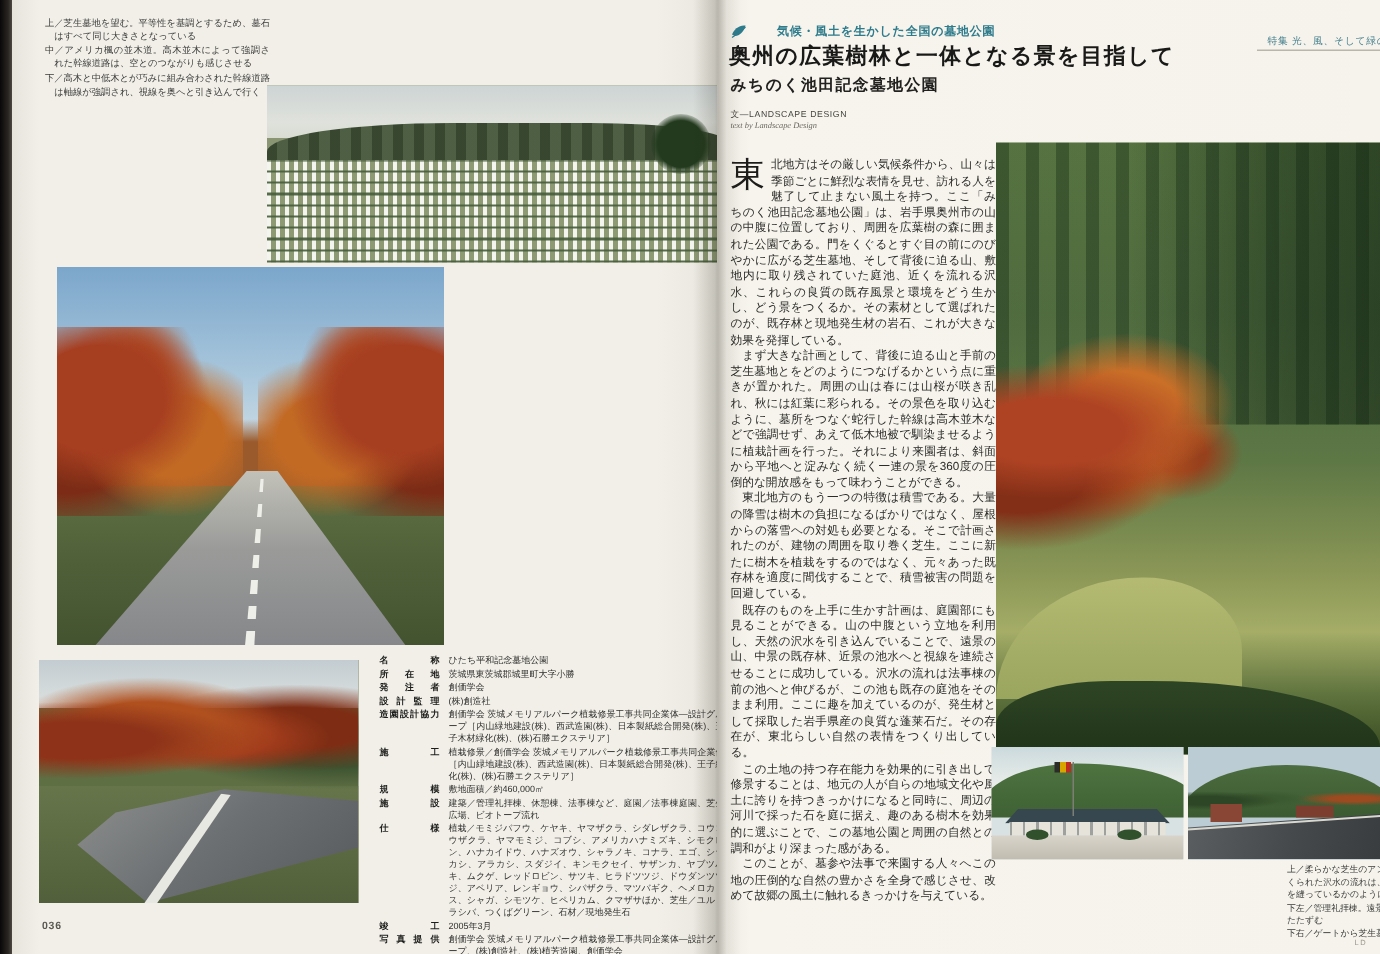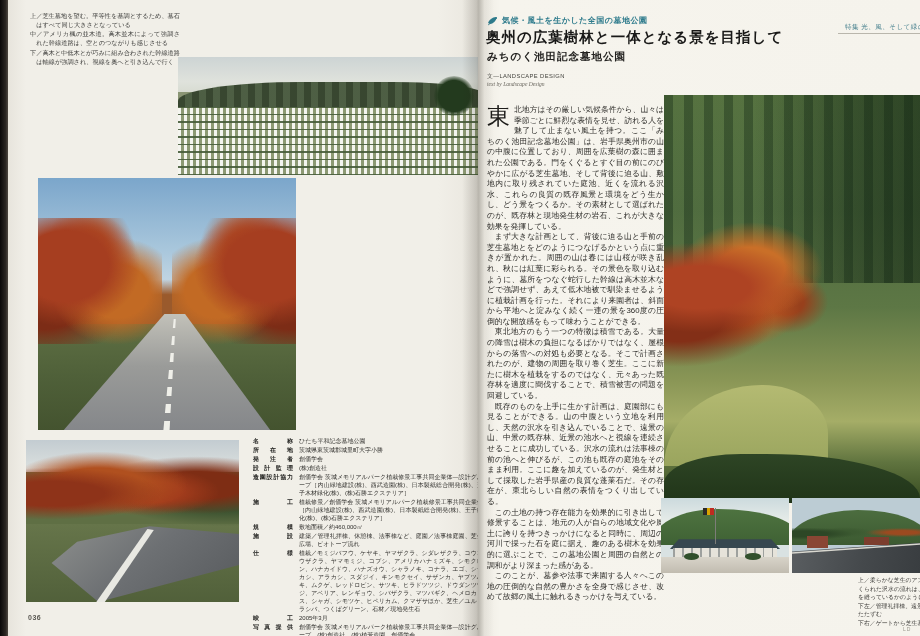--- a/index.html
+++ b/index.html
@@ -18,21 +18,21 @@
     font-size:6.2px;line-height:8.7px;}
   .caps-left p{margin:0 0 1px 0;padding-left:1em;text-indent:-1em;text-align:justify;}
   .spec{position:absolute;left:245px;top:437px;width:230px;font-size:6px;line-height:8px;color:#32312e;}
   .spec-row{display:flex;margin-bottom:1px;}
   .spec-label{width:40px;flex:0 0 40px;font-weight:bold;color:#1c1c1a;text-align:justify;
     text-align-last:justify;margin-right:6px;}
   .spec-value{flex:1;text-align:justify;}
   .pagenum{position:absolute;left:20px;top:614px;font-size:7px;font-weight:bold;color:#5a5852;letter-spacing:.5px;}
 
   
-  .eyebrow{position:absolute;left:487px;top:15px;display:flex;align-items:flex-end;gap:4px;
+  .eyebrow{position:absolute;left:487px;top:15px;display:flex;align-items:flex-end;gap:20px;
     color:#2e7b8c;font-size:8px;font-weight:bold;letter-spacing:.5px;}
   .eyebrow svg{display:block;}
   .issue-label{position:absolute;left:845px;top:23px;width:120px;white-space:nowrap;
     font-size:6.5px;color:#47808e;letter-spacing:.5px;}
   .issue-rule{position:absolute;left:838px;top:33px;width:82px;height:1px;background:#b9b6ac;}
   .title{position:absolute;left:486px;top:28px;margin:0;width:300px;
     font-size:14.5px;font-weight:bold;color:#191918;letter-spacing:1px;white-space:nowrap;}
   .subtitle{position:absolute;left:487px;top:50px;margin:0;font-size:10.5px;font-weight:bold;
     color:#22211f;letter-spacing:1px;white-space:nowrap;}
   .credit{position:absolute;left:487px;top:72px;font-size:5.8px;color:#45443f;letter-spacing:.4px;}

